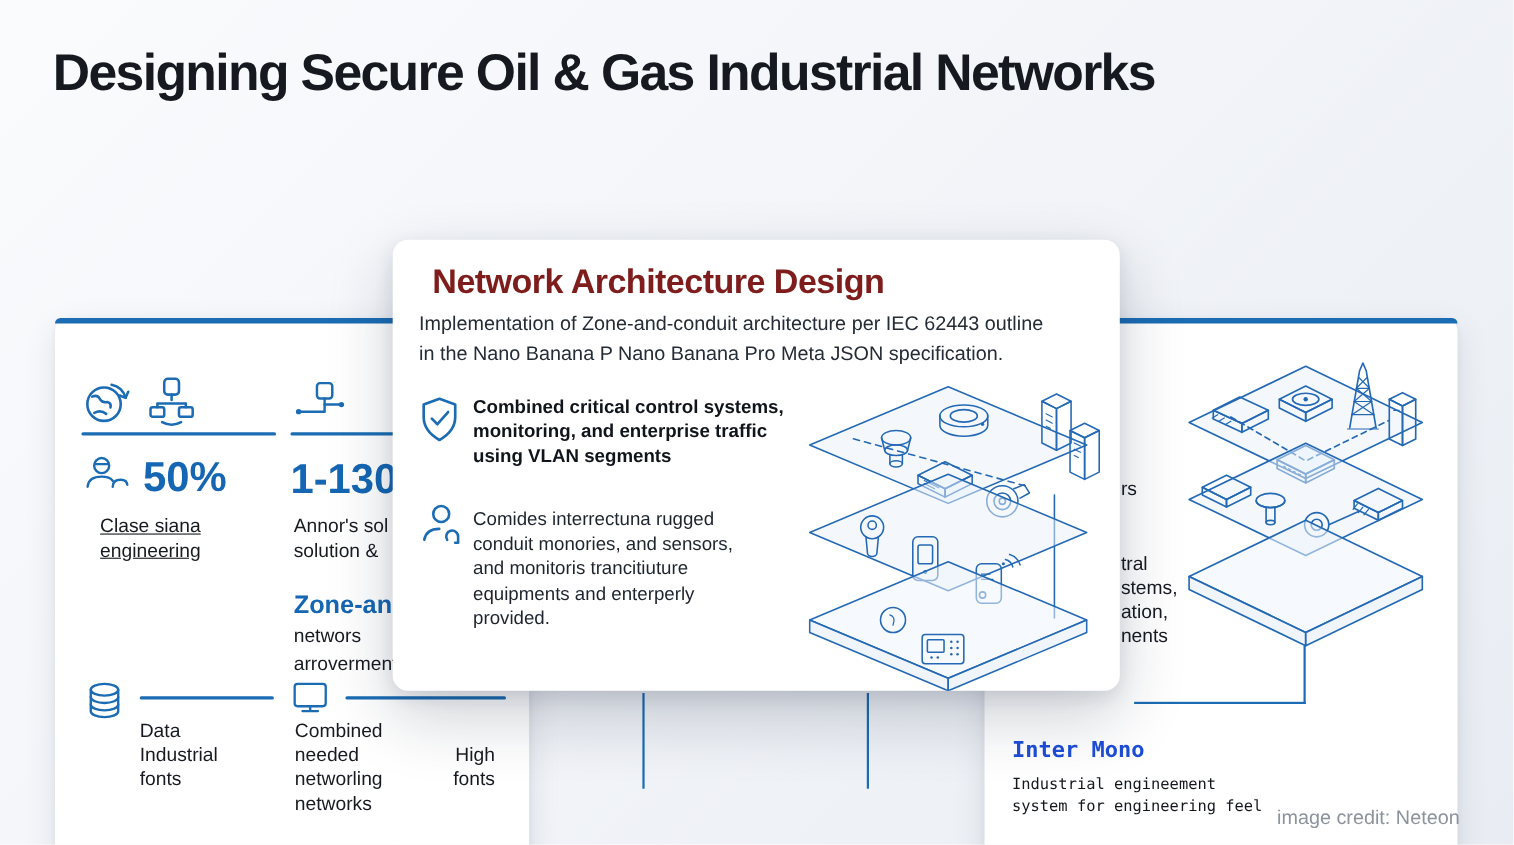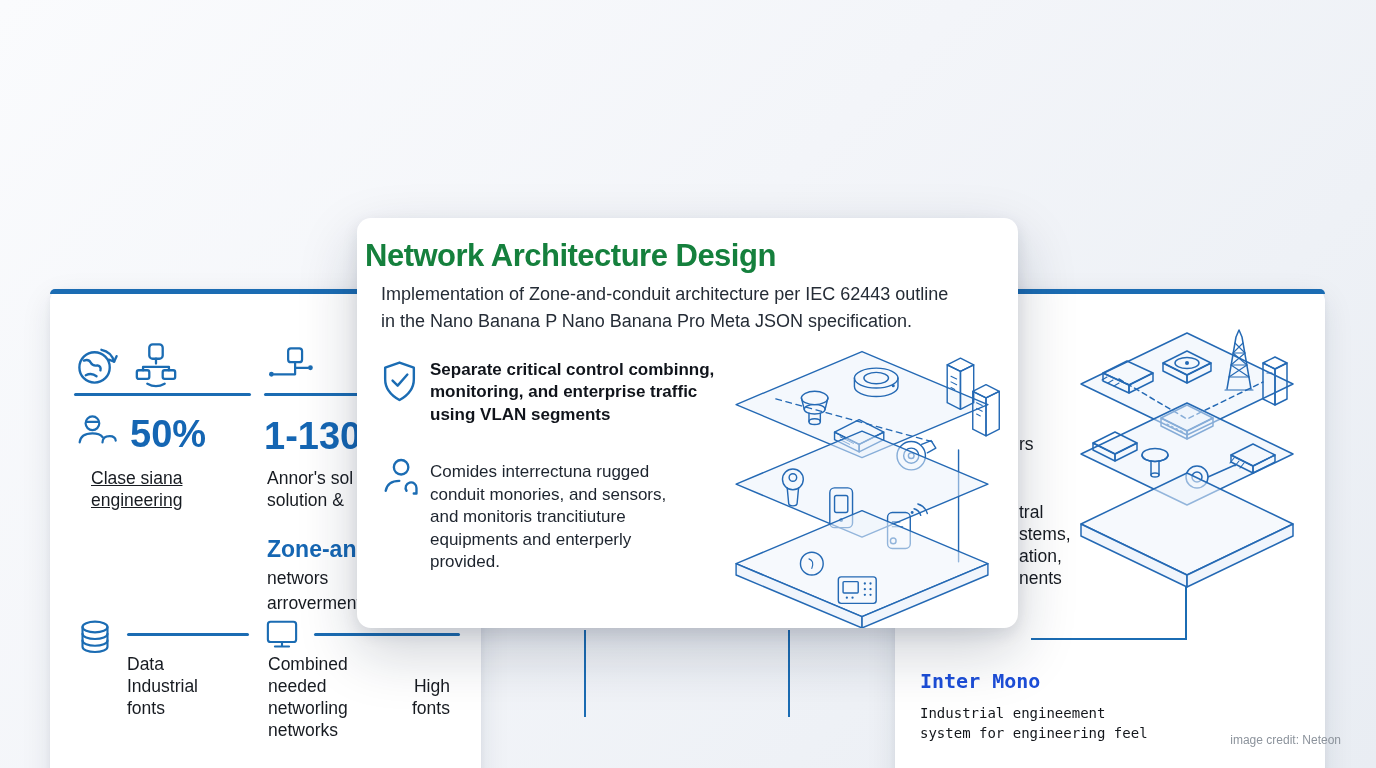--- a/index.html
+++ b/index.html
@@ -57,37 +57,38 @@
   .rc-connector { position:absolute; left:136px; top:298px; width:156px; height:53px;
     border-right:2px solid #1b6cb3; border-bottom:2px solid #1b6cb3; }
   .rc-mono { position:absolute; left:25px; top:380px; font-family:"DejaVu Sans Mono", monospace;
     font-size:20px; font-weight:700; color:#1d4ed8; }
   .rc-monocap { left:25px; top:414px; font-family:"DejaVu Sans Mono", monospace;
     font-size:14px; line-height:20px; color:#14171c; }
 
   
   .modal { position:absolute; left:357px; top:218px; width:661px; height:410px; background:#ffffff;
     border-radius:14px; box-shadow:0 24px 60px rgba(15,30,55,.20), 0 6px 16px rgba(15,30,55,.10); }
-  .m-title { position:absolute; left:8px; top:20px; font-size:31px; font-weight:700; color:#15803d;
+  .m-title { position:absolute; left:36px; top:20px; font-size:31px; font-weight:700; color:#7f1d1d;
     letter-spacing:-0.5px; }
   .m-desc { position:absolute; left:24px; top:63px; font-size:18px; line-height:27px; color:#252c36; }
   .m-bullet-icon { position:absolute; }
   .m-b1i { left:24px; top:142px; } .m-b2i { left:26px; top:240px; }
   .m-b1t { position:absolute; left:73px; top:141px; font-size:17px; font-weight:700;
     line-height:22.3px; color:#10141b; }
   .m-b2t { position:absolute; left:73px; top:243px; font-size:17px; line-height:22.5px; color:#1d242e; }
   .m-svg { position:absolute; left:352px; top:126px; }
 
-  .credit { position:absolute; right:35px; top:733px; font-size:12px; color:#8c939c; }
+  .credit { position:absolute; right:49px; top:733px; font-size:18px; color:#8c939c; }
 </style>
 </head>
 <body>
 
 <div class="canvas">
 
+  <h1 class="page-title">Designing Secure Oil &amp; Gas Industrial Networks</h1>
 
   <section class="card left-card">
     <div class="accent"></div>
 
     <div class="lc-icons">
       <span>
         <svg width="47" height="47" viewBox="0 0 48 48" fill="none" stroke="#1b6cb3" stroke-width="2.4" stroke-linecap="round" stroke-linejoin="round">
           <circle cx="21" cy="27" r="15.5"></circle>
           <path d="M10 20 q5 -2 7 2 t7 3 q4 1 3 5"></path>
           <path d="M12 35 q6 -3 11 1"></path>
@@ -250,21 +251,21 @@
     <h2 class="m-title">Network Architecture Design</h2>
     <div class="m-desc pre">Implementation of Zone-and-conduit architecture per IEC 62443 outline
 in the Nano Banana P Nano Banana Pro Meta JSON specification.</div>
 
     <span class="m-bullet-icon m-b1i">
       <svg width="37" height="43" viewBox="0 0 40 46" fill="none" stroke="#1b6cb3" stroke-width="2.6" stroke-linecap="round" stroke-linejoin="round">
         <path d="M20 2.5 L35.5 8 v12.5 c0 10.5 -6.5 17.5 -15.5 22.5 c-9 -5 -15.5 -12 -15.5 -22.5 V8 Z"></path>
         <path d="M12.5 22 l5.5 5.5 L28.5 15.5"></path>
       </svg>
     </span>
-    <div class="m-b1t pre">Separate critical control combinng,
+    <div class="m-b1t pre">Combined critical control systems,
 monitoring, and enterprise traffic
 using VLAN segments</div>
 
     <span class="m-bullet-icon m-b2i">
       <svg width="38" height="42" viewBox="0 0 42 46" fill="none" stroke="#1b6cb3" stroke-width="2.6" stroke-linecap="round" stroke-linejoin="round">
         <circle cx="20" cy="10" r="8"></circle>
         <path d="M3 36 q2 -11 15 -11"></path>
         <path d="M26 36 a6 6 0 1 1 11 -3 v6 h-3"></path>
       </svg>
     </span>

